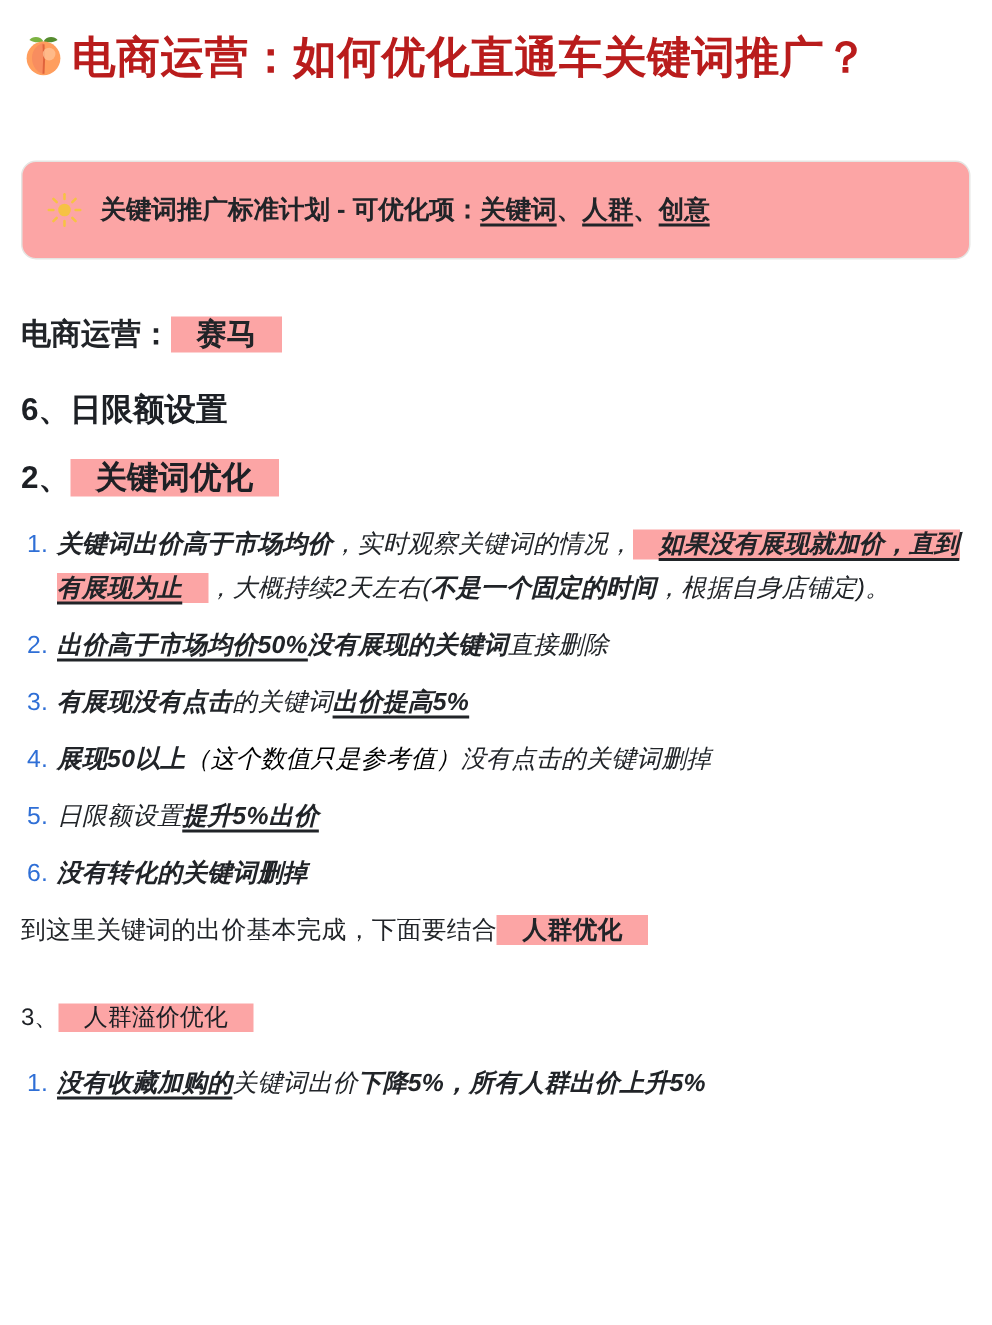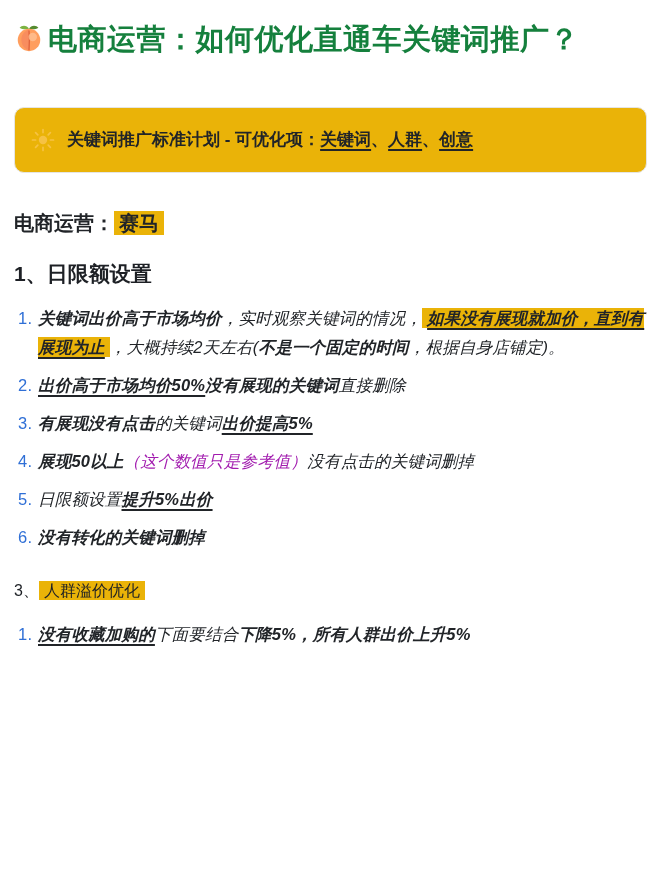--- a/index.html
+++ b/index.html
@@ -12,40 +12,40 @@
     color: #212428;
     padding: 16px 14px 10px 14px;
   }
   .emoji-icon { display: inline-block; vertical-align: -4px; margin-right: 4px; }
   h1.title {
     font-size: 29px;
     font-weight: 700;
     line-height: 47px;
     letter-spacing: 0.5px;
     margin-bottom: 40px;
-    color: #15803d;
+    color: #b91c1c;
   }
   .callout {
     display: flex;
     align-items: center;
     gap: 12px;
     border: 1px solid #e5e5e3;
     border-radius: 10px;
-    background: #eab308;
+    background: #fca5a5;
     padding: 19px 16px;
     margin-bottom: 35px;
   }
   .callout-text { font-size: 17px; font-weight: 700; line-height: 26px; }
   .rule-line { font-size: 20px; font-weight: 700; line-height: 30px; margin-bottom: 21px; }
   h2.section-heading { font-size: 21px; font-weight: 700; line-height: 30px; margin-bottom: 15px; color: #1d2025; }
   p.body-para { font-size: 16.5px; line-height: 29px; margin-bottom: 29px; letter-spacing: 0.2px; }
   .b { font-weight: 700; }
   .u { text-decoration: underline; text-decoration-thickness: 2px; text-underline-offset: 4px; }
-  .hl { background: #eab308; padding: 1px 5px; }
-  .gray { color: #a21caf; }
+  .hl { background: #fca5a5; padding: 1px 17px; }
+  .gray { color: #000000; }
   ol.num-list { list-style: none; margin-top: 8px; margin-bottom: 0; }
   ol.num-list li {
     display: flex;
     margin-bottom: 9px;
     font-size: 16.5px;
     line-height: 29px;
     letter-spacing: 0.2px;
   }
   .li-marker {
     color: #2f6fd6;
@@ -95,23 +95,26 @@
     </span>
     <p class="callout-text">
       <span class="b">关键词推广标准计划 - 可优化项：</span><span class="b u">关键词</span><span class="b">、</span><span class="b u">人群</span><span class="b">、</span><span class="b u">创意</span>
     </p>
   </div>
 
   <p class="rule-line">
     <span class="b">电商运营：</span><span class="b hl">赛马</span>
   </p>
 
-  <h2 class="section-heading">1、日限额设置</h2>
+  <h2 class="section-heading">6、日限额设置</h2>
 
 
+  <h2 class="section-heading">
+    <span>2、</span><span class="hl">关键词优化</span>
+  </h2>
 
   <ol class="num-list">
     <li>
       <span class="li-marker">1.</span>
       <span class="li-body">
         <span class="b">关键词出价高于市场均价</span><span>，实时观察关键词的情况，</span><span class="b u hl">如果没有展现就加价，直到有展现为止</span><span>，大概持续2天左右(</span><span class="b">不是一个固定的时间</span><span>，根据自身店铺定)。</span>
       </span>
     </li>
     <li>
       <span class="li-marker">2.</span>
@@ -138,27 +141,30 @@
       </span>
     </li>
     <li>
       <span class="li-marker">6.</span>
       <span class="li-body">
         <span class="b">没有转化的关键词删掉</span>
       </span>
     </li>
   </ol>
 
+  <p class="body-para closing-para">
+    <span>到这里关键词的出价基本完成，下面要结合</span><span class="b hl">人群优化</span>
+  </p>
 
   <h3 class="section-heading">
     <span>3、</span><span class="hl">人群溢价优化</span>
   </h3>
 
   <ol class="num-list list2">
     <li>
       <span class="li-marker">1.</span>
       <span class="li-body">
-        <span class="b u">没有收藏加购的</span><span>下面要结合</span><span class="b">下降5%，所有人群出价上升5%</span>
+        <span class="b u">没有收藏加购的</span><span>关键词出价</span><span class="b">下降5%，所有人群出价上升5%</span>
       </span>
     </li>
   </ol>
 
 </div>
 
 </body></html>

